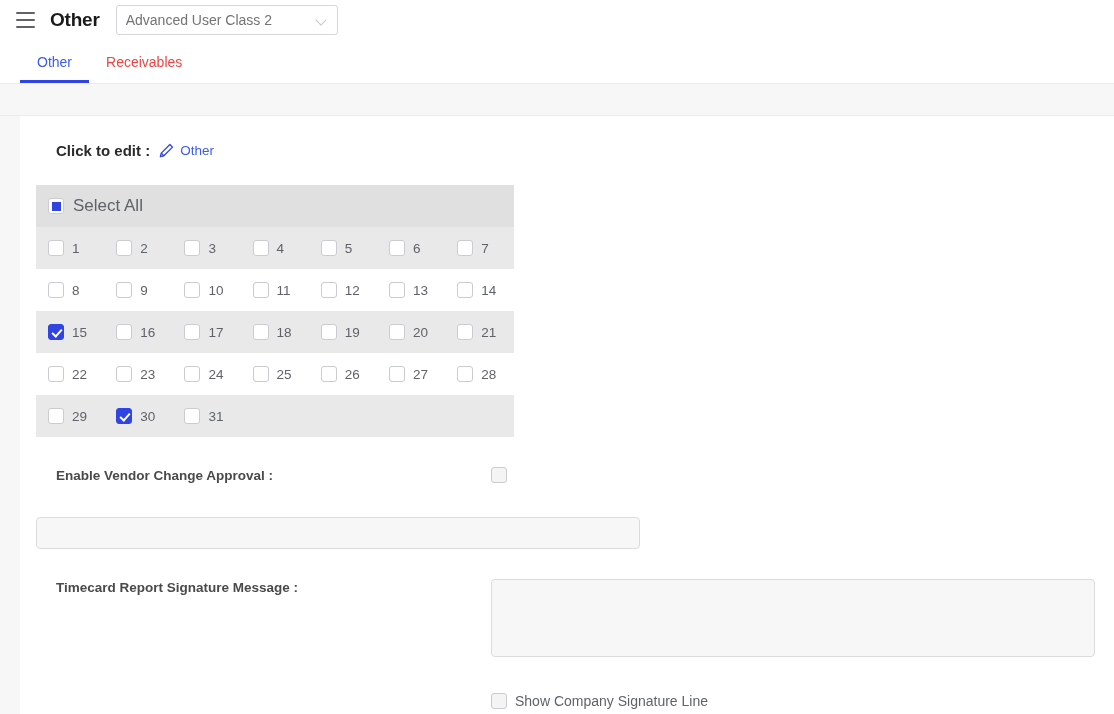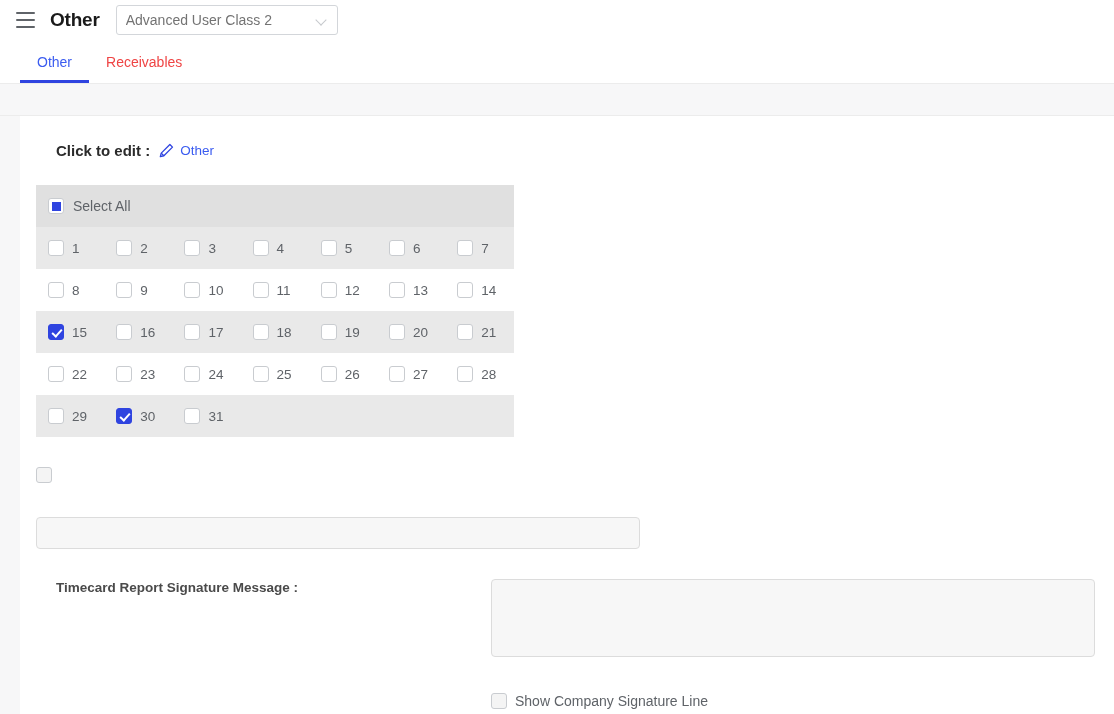--- a/index.html
+++ b/index.html
@@ -177,21 +177,21 @@
   }
   .dg-head {
     background: #e0e0e0;
     height: 42px;
     display: flex;
     align-items: center;
     padding-left: 12px;
     gap: 9px;
   }
   .dg-head .txt {
-    font-size: 14px;
+    font-size: 17px;
     color: #5f6368;
   }
   .dg-row {
     height: 42px;
     display: flex;
     align-items: center;
   }
   .dg-row.odd  { background: #e9e9e9; }
   .dg-row.even { background: #ffffff; }
   .dg-cell {
@@ -469,20 +469,21 @@
                 <div class="dg-cell empty"></div>
               </div>
             </div>
         </div>
       </div>
     </div>
 
     <div class="sp-30"></div>
 
     <div class="frow">
+      <div class="flabel">Enable Vendor Change Approval  :</div>
       <div class="fctrl">
         <span class="cb grayfill"></span>
       </div>
     </div>
 
     <div class="sp-30"></div>
 
     <div class="frow">
       <div class="fctrl">
         <input class="txtinput" type="text" value="" style="">

